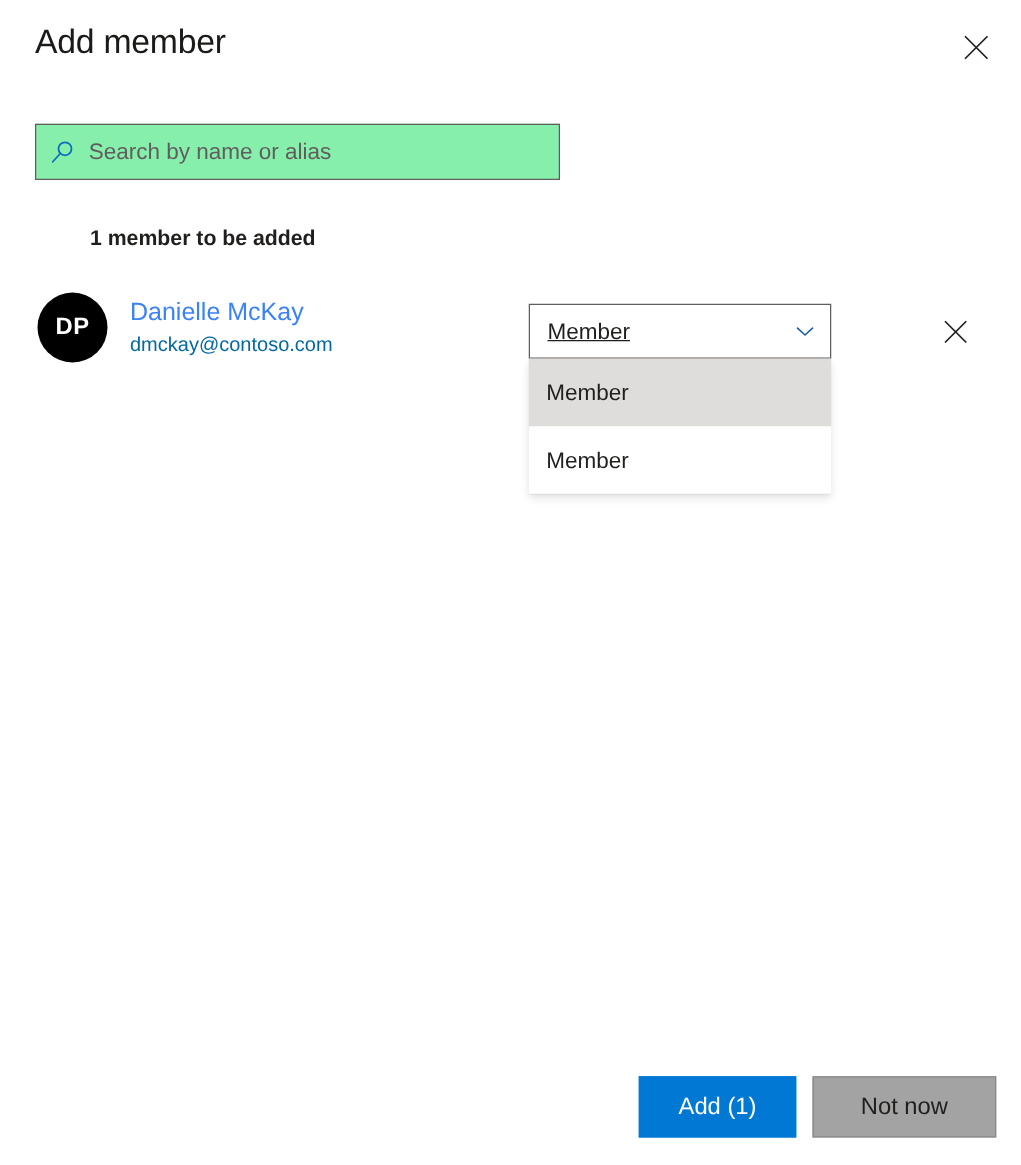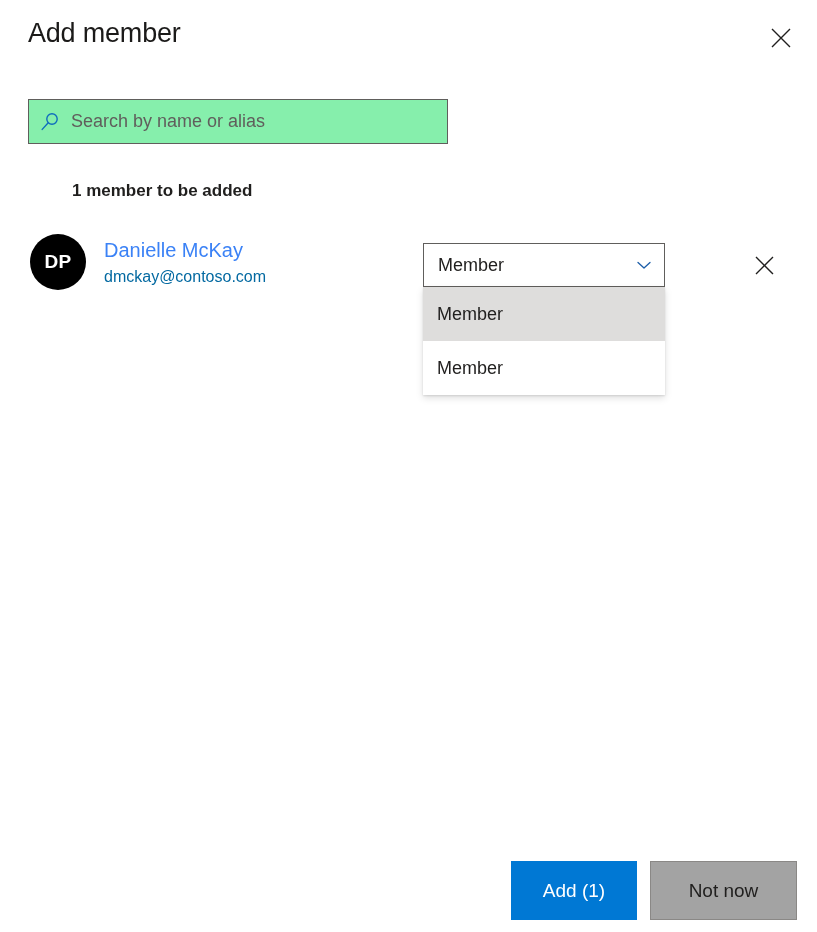--- a/index.html
+++ b/index.html
@@ -165,20 +165,21 @@
     padding: 0;
   }
   .row-remove-btn svg { display: block; }
 
   
   .combo-wrap {
     position: absolute;
     left: 423px;
     top: 243px;
     width: 242px;
+    text-decoration: underline;
   }
   .combo-field {
     position: relative;
     width: 100%;
     height: 44px;
     border: 1px solid #605e5c;
     background: #ffffff;
     display: flex;
     align-items: center;
     cursor: pointer;
@@ -229,21 +230,21 @@
   
   .footer {
     position: absolute;
     left: 0;
     right: 0;
     bottom: 0;
     height: 82px;
   }
   .btn {
     position: absolute;
-    height: 59px;
+    height: 49px;
     font-family: "Liberation Sans", sans-serif;
     font-size: 19px;
     cursor: pointer;
     padding: 0 16px;
     white-space: nowrap;
   }
   .btn-primary {
     right: 180px;
     top: 11px;
     min-width: 126px;

